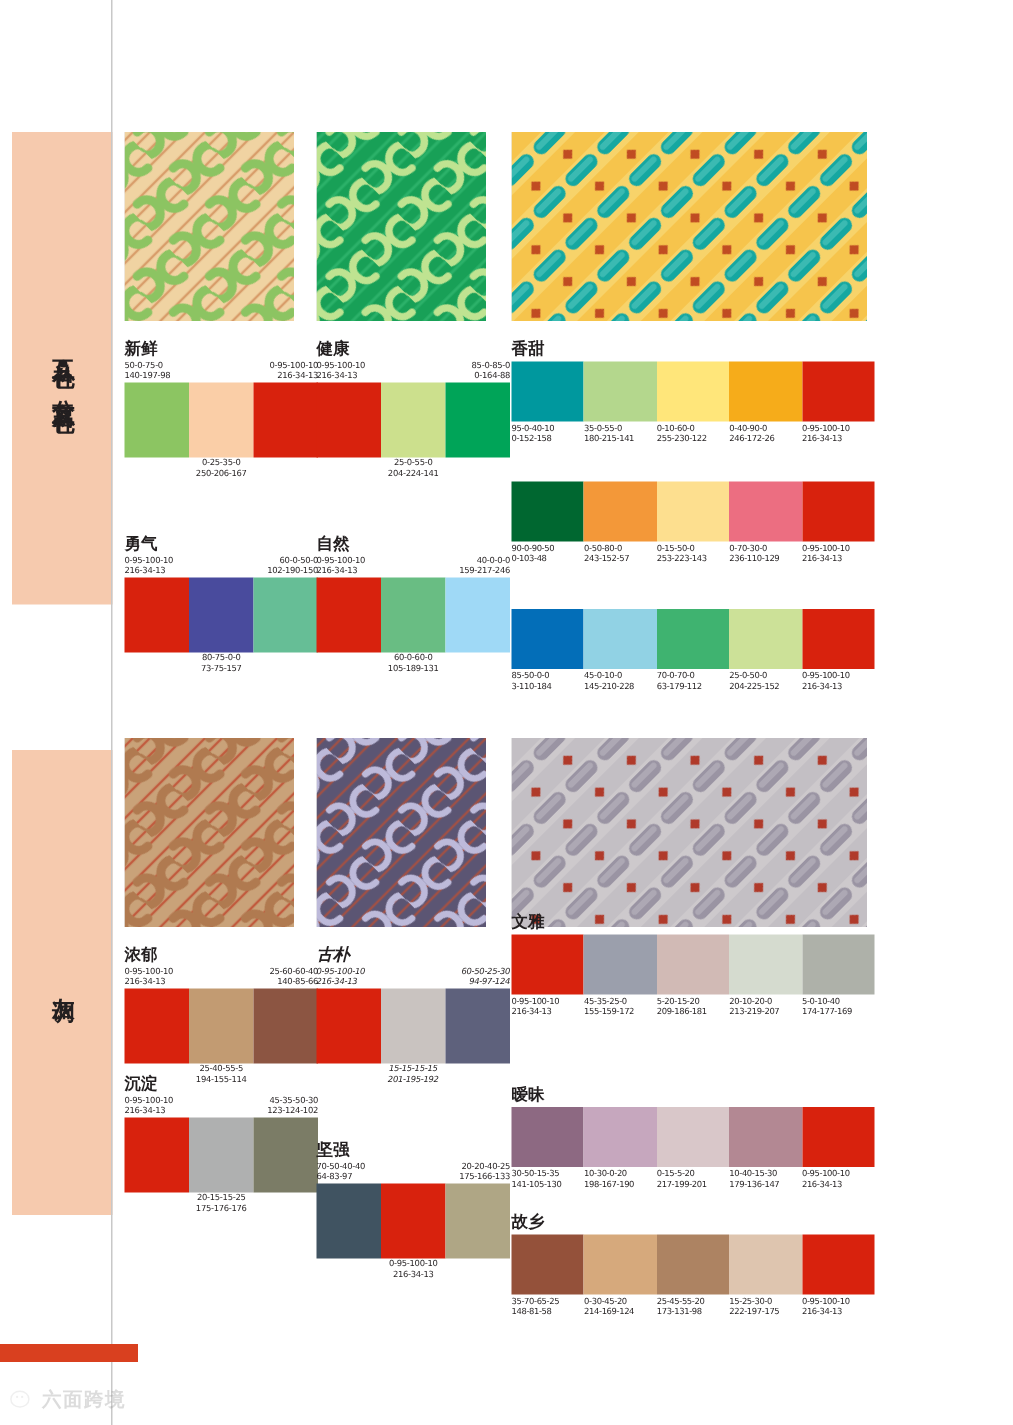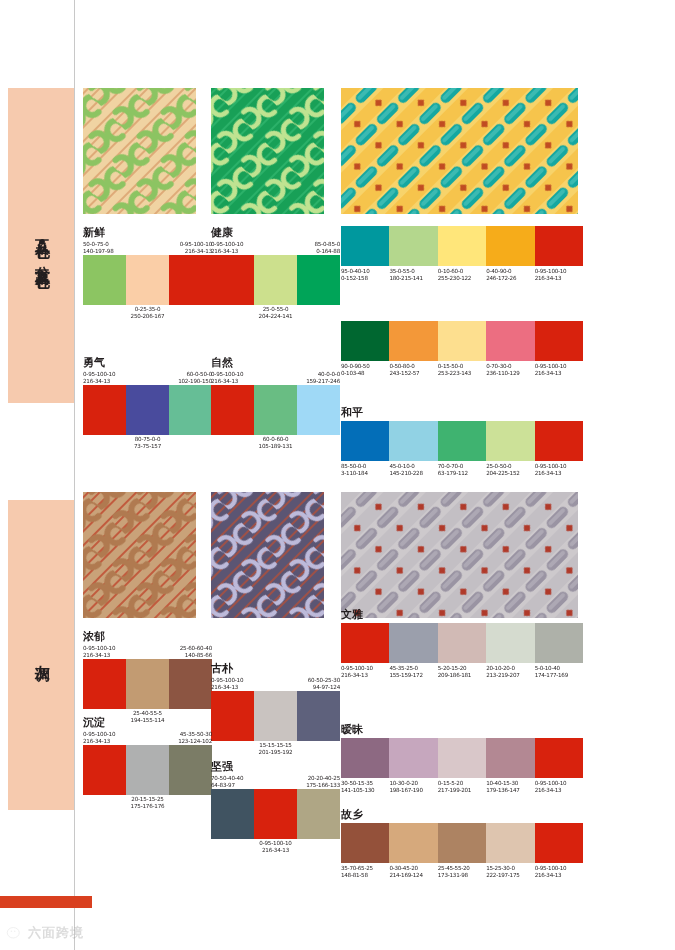--- a/index.html
+++ b/index.html
@@ -217,21 +217,21 @@
       <div style="background:#d8220d"></div>
       <div style="background:#c29b72"></div>
       <div style="background:#8c5542"></div>
     </div>
     <div class="botrow">
       <span>25-40-55-5</span><br>
       <span>194-155-114</span>
     </div>
   </div>
 
-  <div class="grp3" style="left:211px;top:662px;">
+  <div class="grp3" style="left:211px;top:630px;font-style:italic;">
     <div class="ttl">古朴</div>
     <div class="toprow">
       <span><span>0-95-100-10</span><br><span>216-34-13</span></span>
       <span style="text-align:right"><span>60-50-25-30</span><br><span>94-97-124</span></span>
     </div>
     <div class="bars">
       <div style="background:#d8220d"></div>
       <div style="background:#c9c3c0"></div>
       <div style="background:#5e617c"></div>
     </div>
@@ -269,20 +269,21 @@
       <div style="background:#d8220d"></div>
       <div style="background:#afa685"></div>
     </div>
     <div class="botrow">
       <span>0-95-100-10</span><br>
       <span>216-34-13</span>
     </div>
   </div>
 
   <div class="grp5" style="left:341px;top:226px;">
+    <div class="ttl">香甜</div>
     <div class="bars">
       <div style="background:#00989e"></div>
       <div style="background:#b4d78d"></div>
       <div style="background:#ffe67a"></div>
       <div style="background:#f6ac1a"></div>
       <div style="background:#d8220d"></div>
     </div>
     <div class="labels">
       <div><span>95-0-40-10</span><br><span>0-152-158</span></div>
       <div><span>35-0-55-0</span><br><span>180-215-141</span></div>
@@ -303,21 +304,20 @@
     <div class="labels">
       <div><span>90-0-90-50</span><br><span>0-103-48</span></div>
       <div><span>0-50-80-0</span><br><span>243-152-57</span></div>
       <div><span>0-15-50-0</span><br><span>253-223-143</span></div>
       <div><span>0-70-30-0</span><br><span>236-110-129</span></div>
       <div><span>0-95-100-10</span><br><span>216-34-13</span></div>
     </div>
   </div>
 
   <div class="grp5" style="left:341px;top:406px;">
-    <div class="ttl">和平</div>
     <div class="bars">
       <div style="background:#036eb8"></div>
       <div style="background:#91d2e4"></div>
       <div style="background:#3fb370"></div>
       <div style="background:#cce198"></div>
       <div style="background:#d8220d"></div>
     </div>
     <div class="labels">
       <div><span>85-50-0-0</span><br><span>3-110-184</span></div>
       <div><span>45-0-10-0</span><br><span>145-210-228</span></div>

